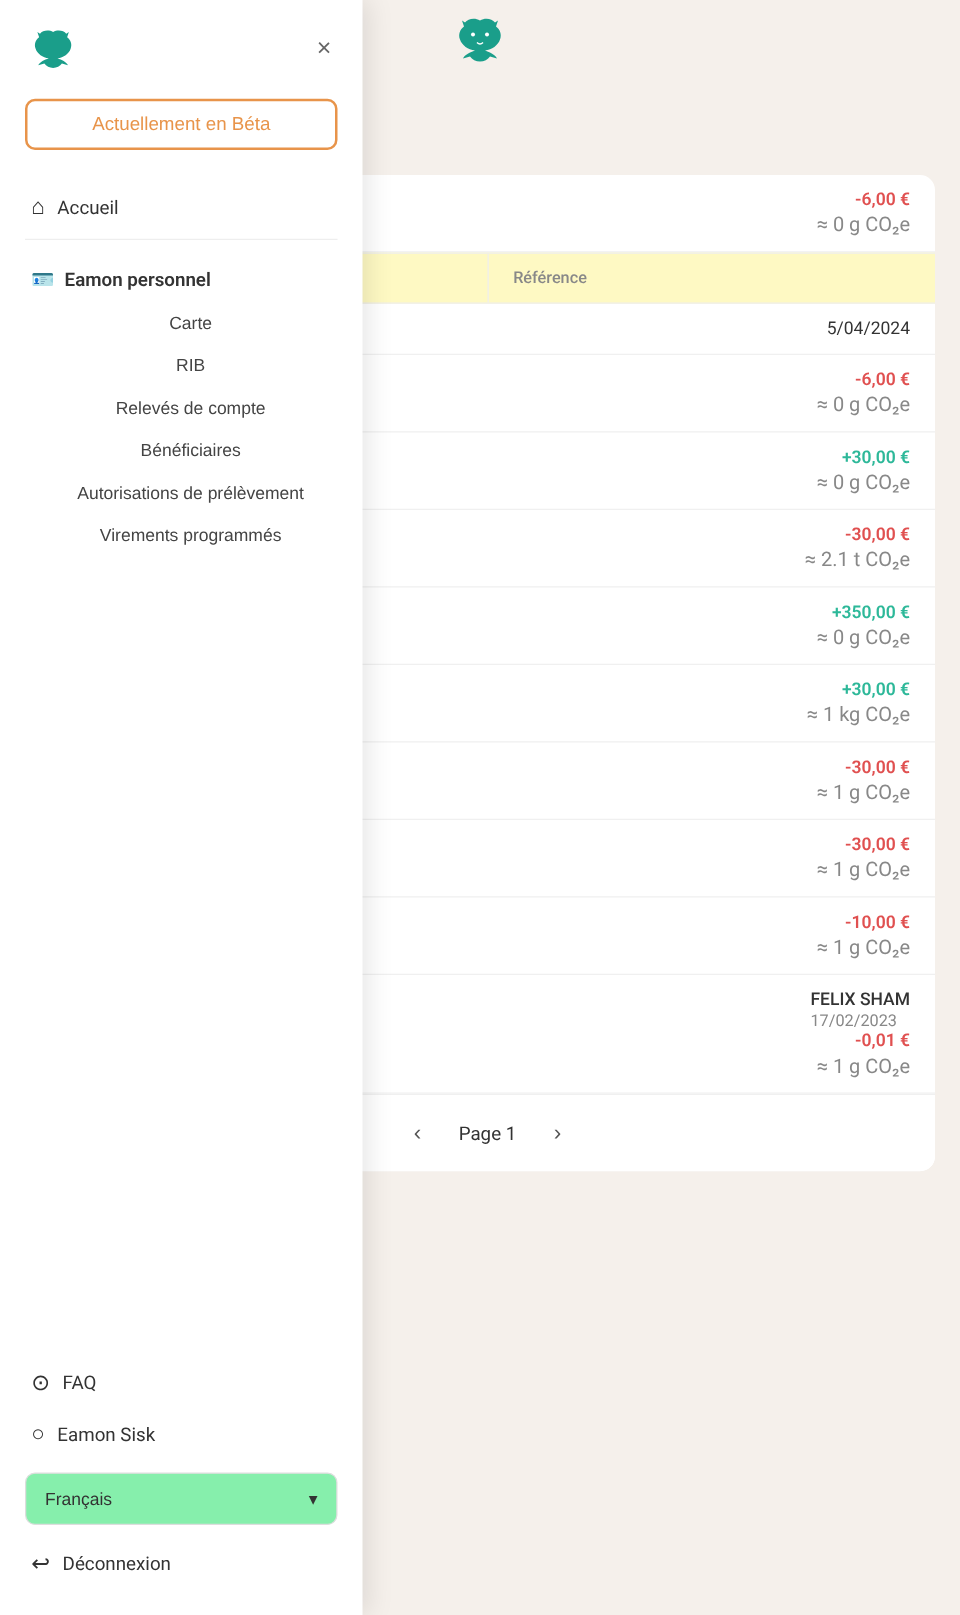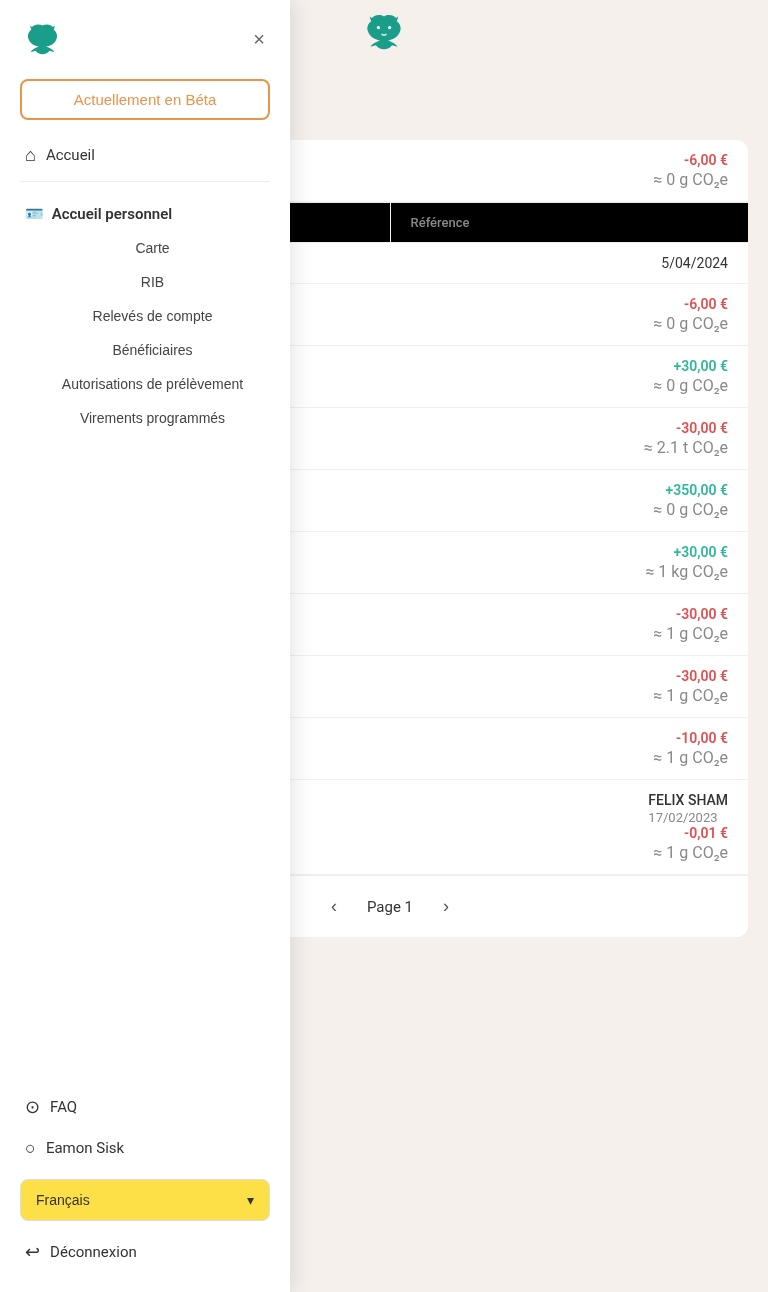--- a/index.html
+++ b/index.html
@@ -83,21 +83,21 @@
     }
     .beta-badge {
       display: block;
       border: 2px solid #e8944a;
       color: #e8944a;
       border-radius: 8px;
       padding: 10px 32px;
       text-align: center;
       font-size: 15px;
       font-weight: 500;
-      margin-bottom: 14px;
+      margin-bottom: 25px;
       width: 100%;
       background: none;
       cursor: pointer;
     }
     .nav-item {
       display: flex;
       align-items: center;
       gap: 10px;
       padding: 10px 5px;
       font-size: 15px;
@@ -163,21 +163,21 @@
       display: flex;
       align-items: center;
       justify-content: space-between;
       border: 1px solid #ddd;
       border-radius: 8px;
       padding: 12px 15px;
       margin: 10px 0;
       font-size: 14px;
       color: #333;
       cursor: pointer;
-      background: #fde047;
+      background: #86efac;
       width: 100%;
     }
     .logout-item {
       display: flex;
       align-items: center;
       gap: 10px;
       padding: 10px 5px;
       font-size: 15px;
       color: #333;
       cursor: pointer;
@@ -200,21 +200,21 @@
       margin: 10px 20px;
       padding: 0;
       overflow: hidden;
     }
 
     
     .table-header {
       display: flex;
       border-top: 1px solid #eee;
       border-bottom: 1px solid #eee;
-      background: #000000;
+      background: #fef9c3;
     }
     .th-date {
       flex: 1;
       padding: 12px 20px;
       font-size: 13px;
       color: #888;
       font-weight: 500;
     }
     .th-ref {
       flex: 1;
@@ -335,21 +335,21 @@
 
   <div class="nav-item">
     <span style="font-size:18px;">⌂</span>
     <span>Accueil</span>
   </div>
 
   <div class="nav-divider"></div>
 
   <div class="section-label">
     <span>🪪</span>
-    <span>Accueil personnel</span>
+    <span>Eamon personnel</span>
   </div>
 
   <button class="sub-nav-item">Carte</button>
   <button class="sub-nav-item">RIB</button>
   <button class="sub-nav-item">Relevés de compte</button>
   <button class="sub-nav-item">Bénéficiaires</button>
   <button class="sub-nav-item">Autorisations de prélèvement</button>
   <button class="sub-nav-item">Virements programmés</button>
 
   <div class="sidebar-bottom">

